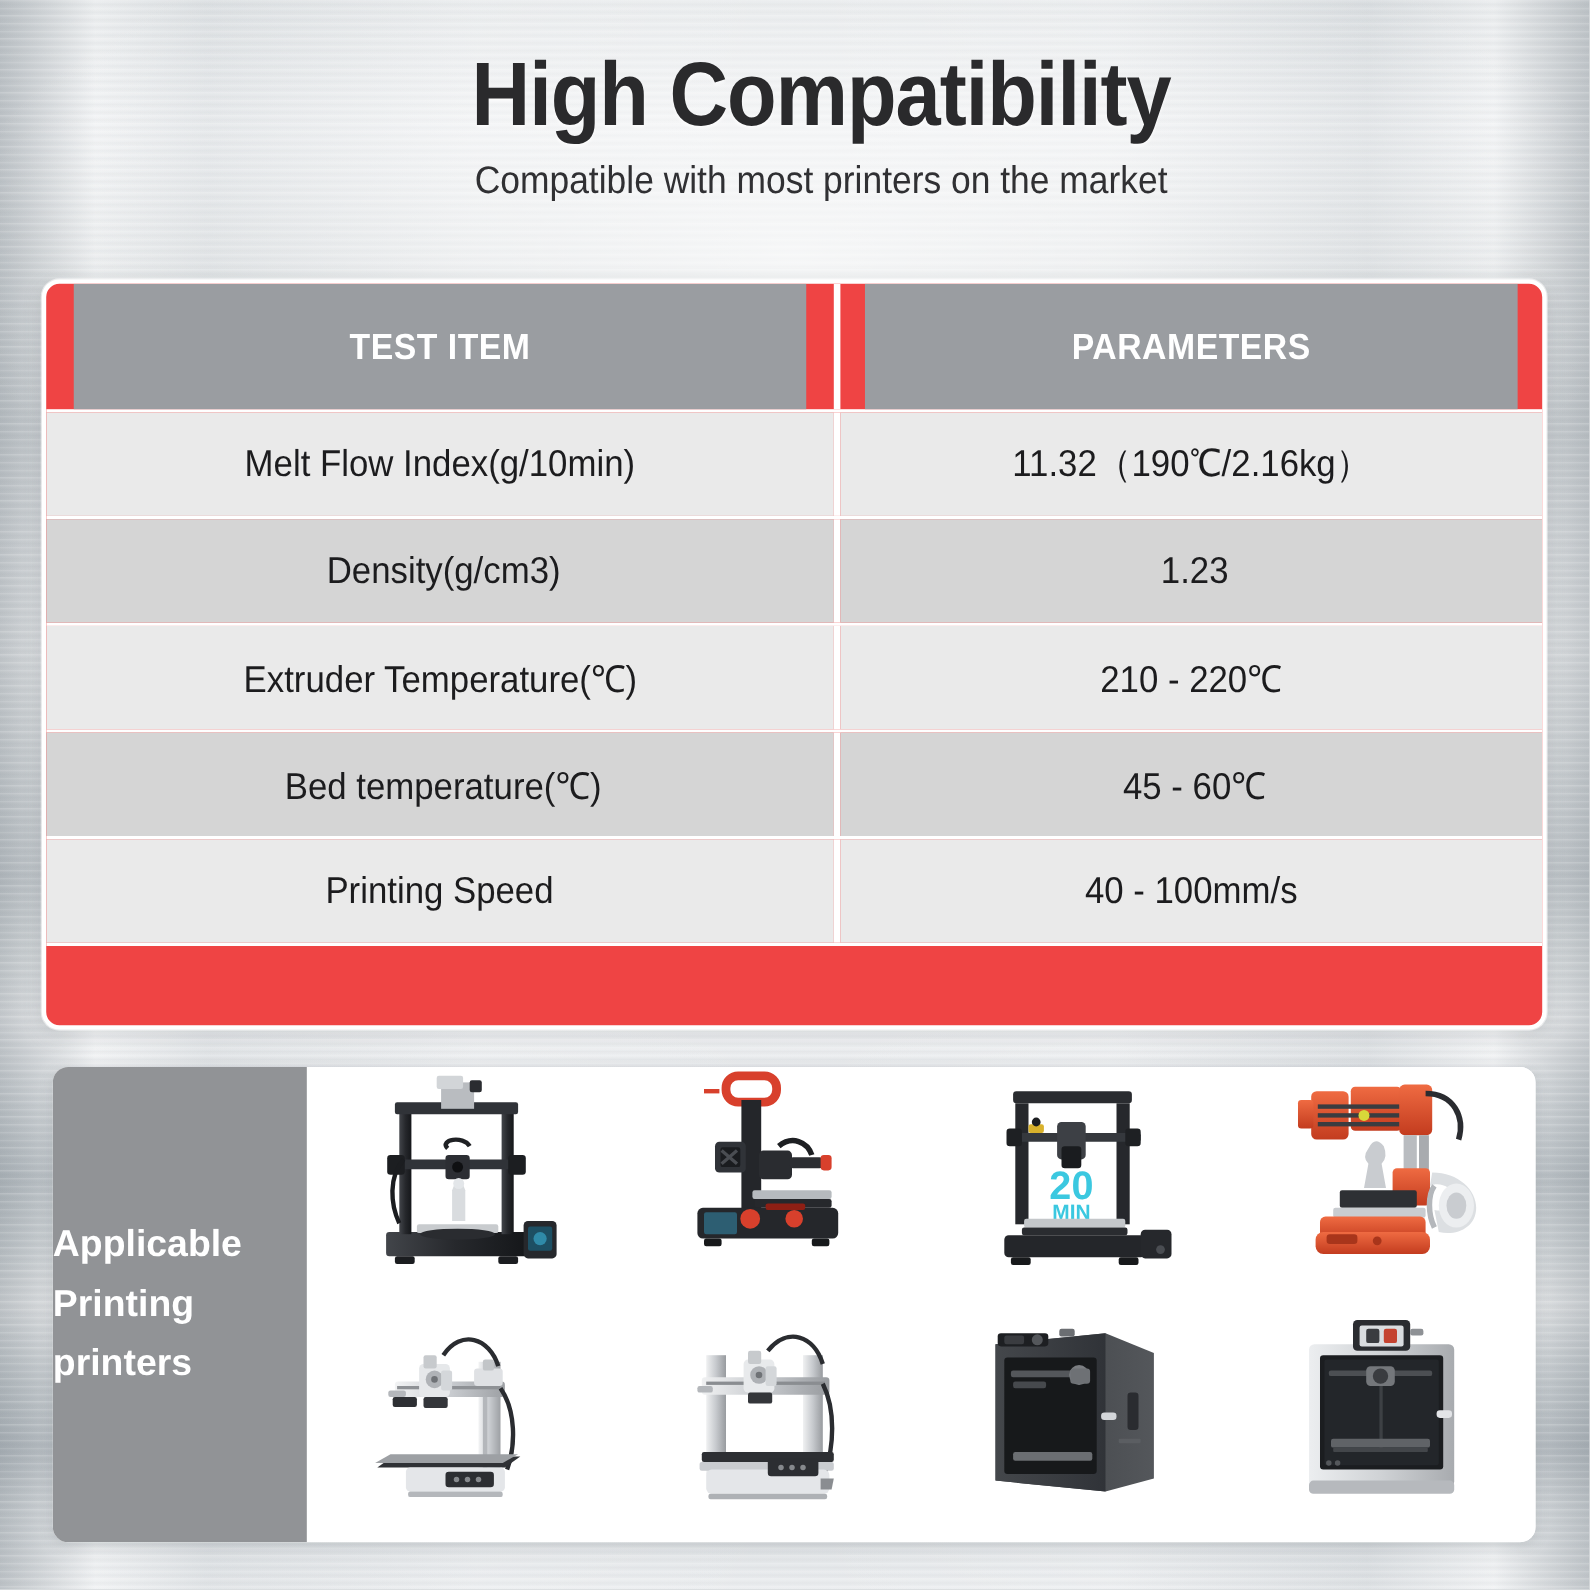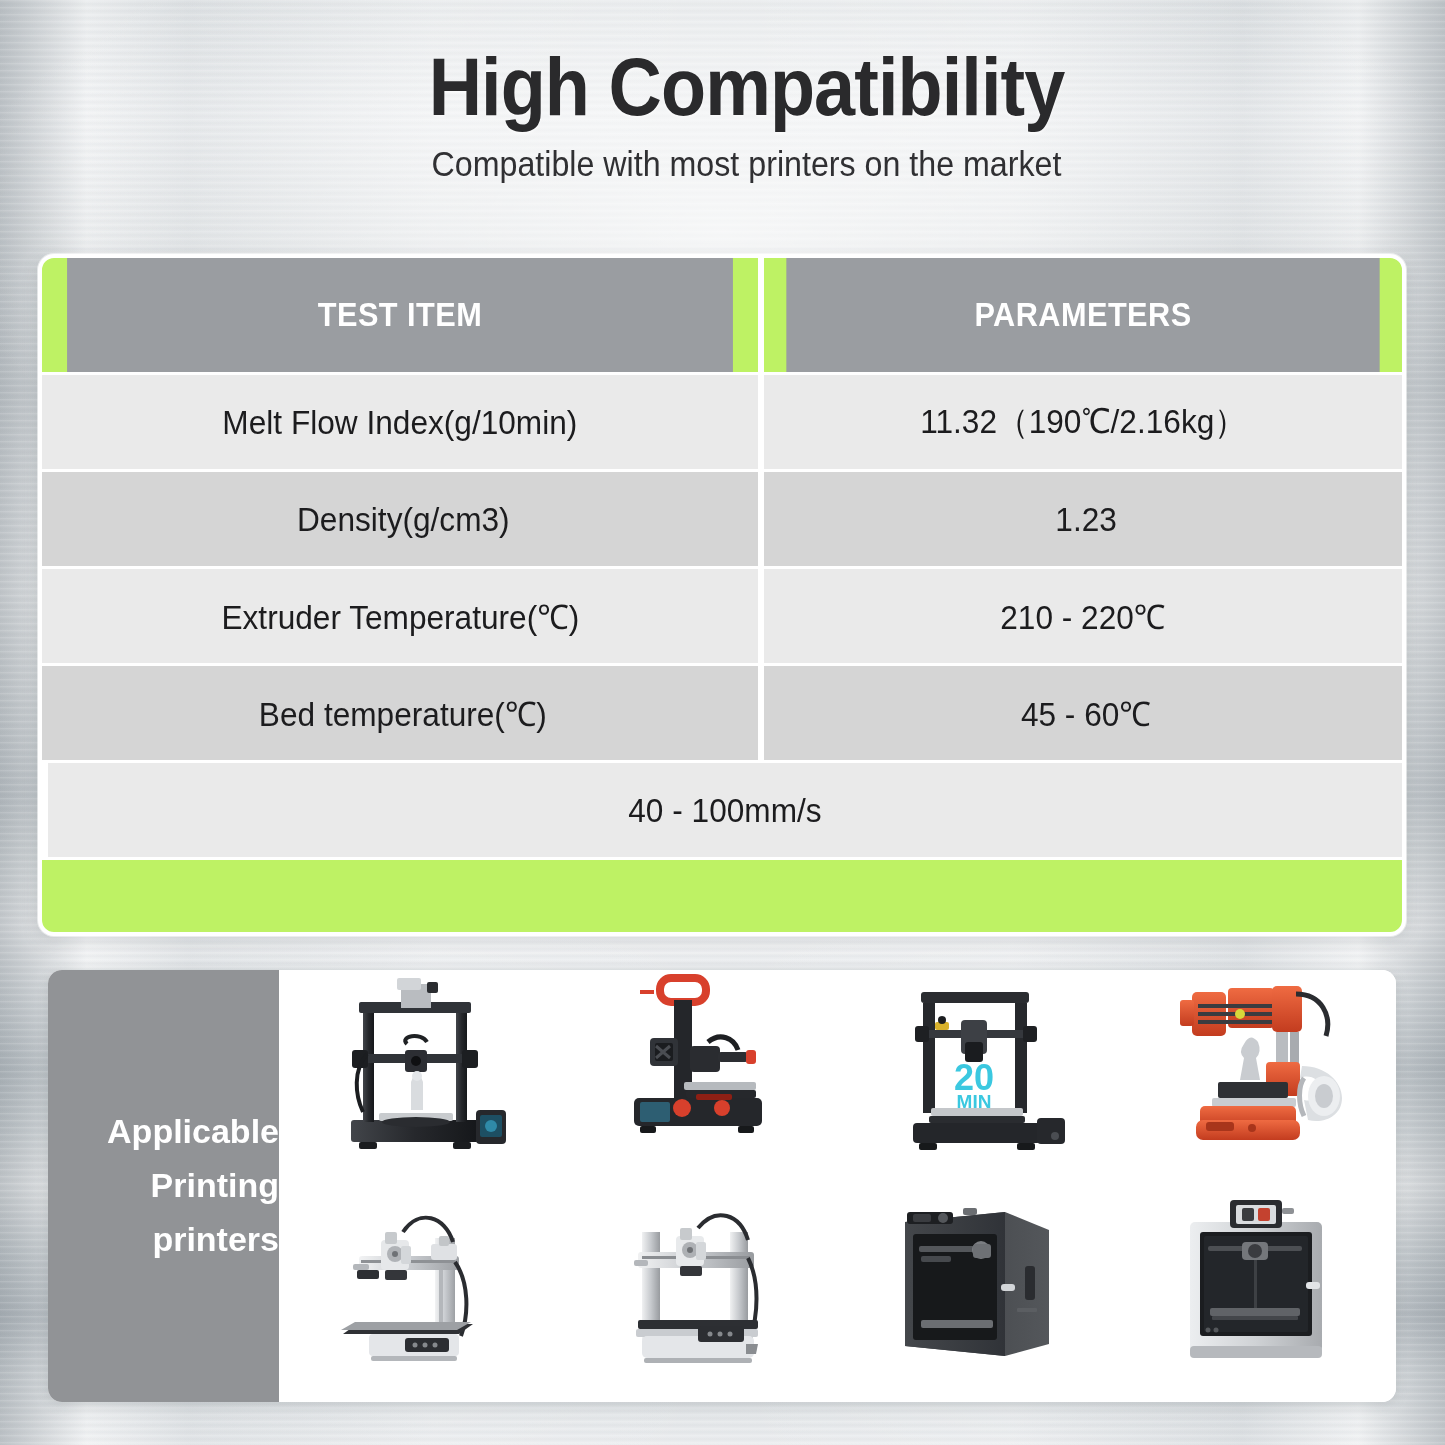--- a/index.html
+++ b/index.html
@@ -86,21 +86,21 @@
   
   #spec-table {
     position:absolute;
     left:38px; top:254px;
     width:1368px; height:682px;
     z-index:3;
     border-radius:16px;
     border:4px solid #ffffff;
     overflow:hidden;
     box-shadow:0 0 0 1px rgba(255,255,255,.55), 0 5px 16px rgba(90,98,105,.22);
-    background:#bef264;
+    background:#ef4444;
   }
   .trow { display:flex; width:100%; }
   .thead { height:114px; }
   .tbody-row { height:94px; }
   .cell {
     display:flex; align-items:center; justify-content:center;
     text-align:center;
     padding:0 14px;
   }
   .c-item { width:716px; }
@@ -122,21 +122,21 @@
     border-radius:14px;
     overflow:hidden;
     box-shadow:0 3px 12px rgba(90,98,105,.20);
     background:#ffffff;
   }
   #applicable-label {
     width:231px; flex:none;
     background:#919396;
     color:#ffffff;
     display:flex; flex-direction:column;
-    align-items:flex-end; justify-content:center;
+    align-items:flex-start; justify-content:center;
     font-size:34px; font-weight:bold;
     line-height:1.58;
     text-align:center;
   }
   #printer-grid {
     flex:1;
     background:#ffffff;
     display:grid;
     grid-template-columns:repeat(4,1fr);
     grid-template-rows:repeat(2,1fr);
@@ -206,20 +206,23 @@
         <span class="cell-text">Bed temperature(℃)</span>
       </div>
     <div class="c-sep"></div>
     <div class="cell c-val">
         <span class="cell-text">45 - 60℃</span>
       </div>
   </div>
   <div class="rowsep"></div>
 
   <div class="trow tbody-row row-light">
+    <div class="cell c-item">
+        <span class="cell-text">Printing Speed</span>
+      </div>
     <div class="c-sep"></div>
     <div class="cell c-val">
         <span class="cell-text">40 - 100mm/s</span>
       </div>
   </div>
   <div class="rowsep"></div>
 
 
 </div>
 

